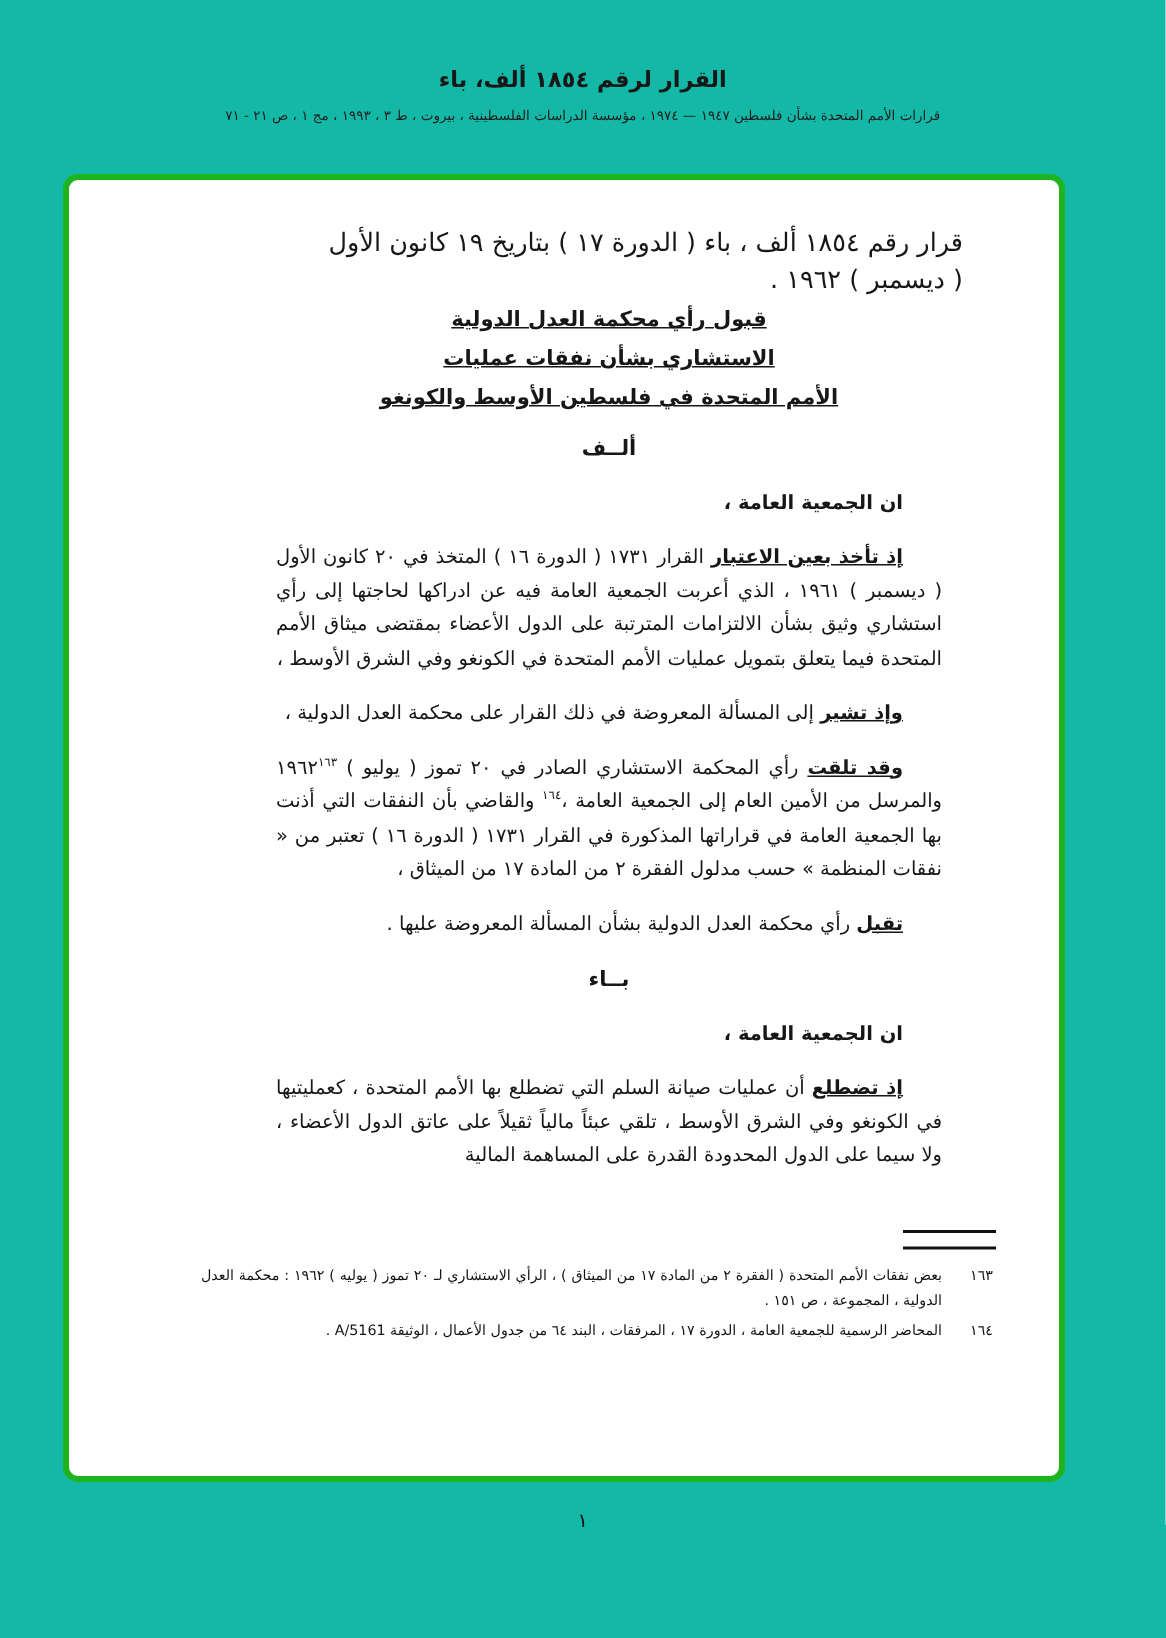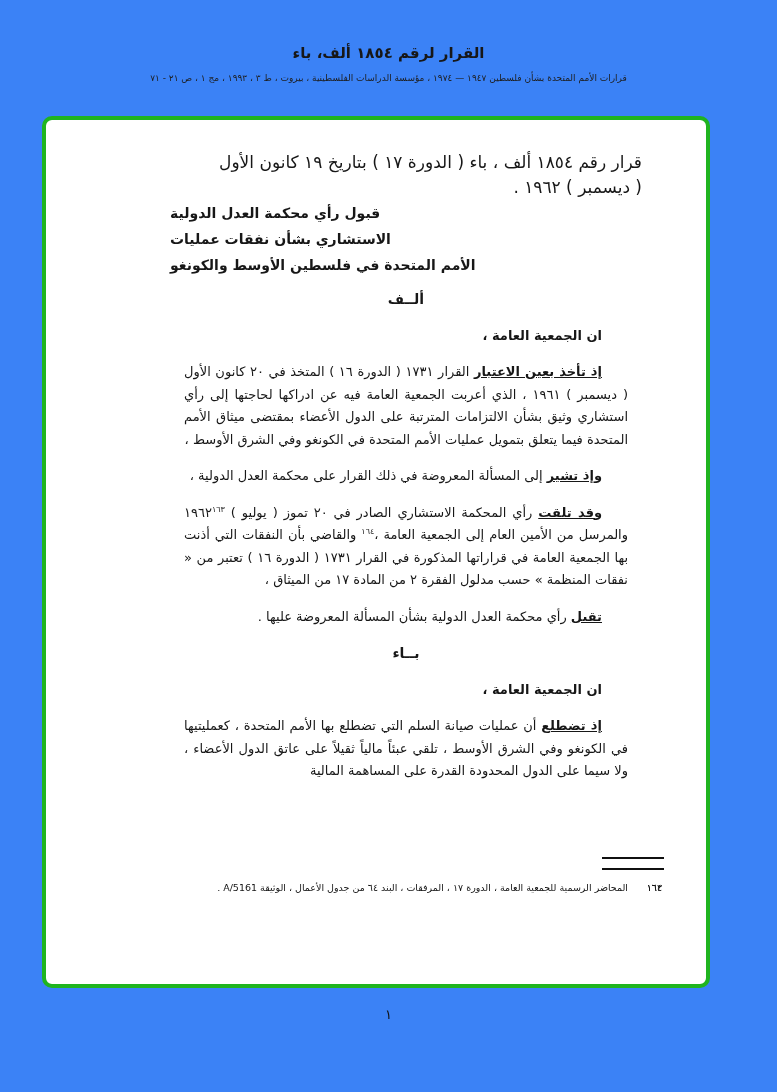--- a/index.html
+++ b/index.html
@@ -1,35 +1,35 @@
 <!DOCTYPE html>
 <html lang="ar" dir="rtl" style="--frame-green: #1fb41f; --ink: #171717;"><head>
 <meta charset="utf-8">
 <style>
   :root { --frame-green:#1fb41f; --ink:#171717; }
   * { margin:0; padding:0; box-sizing:border-box; }
   body { background:#ffffff; }
   .page {
-    position:relative; width:777px; height:1092px; background:#3b82f6;
+    position:relative; width:777px; height:1092px; background:#14b8a6;
     font-family:"DejaVu Sans","DejaVu Serif",sans-serif; color:var(--ink);
     direction:rtl; overflow:hidden;
   }
   .doc-header { position:absolute; top:44px; left:0; right:0; text-align:center; }
   .doc-title { font-size:15px; font-weight:700; }
   .doc-src { margin-top:11px; font-size:9px; color:#1d1d1d; }
   .green-box {
     position:absolute; left:42px; top:116px; width:668px; height:872px;
     border:4px solid var(--frame-green); border-radius:10px; background:#fff;
   }
   .doc-body {
     position:absolute; top:30px; right:64px; width:472px;
     font-size:13px; line-height:22.5px; text-align:justify;
   }
   .res-title { font-size:17px; line-height:25px; }
-  .res-subtitle { text-align:left; font-weight:700; font-size:14px; line-height:26px; }
+  .res-subtitle { text-align:center; font-weight:700; font-size:14px; line-height:26px;text-decoration:underline; }
   .section-label { text-align:center; font-weight:700; font-size:14px; margin:10px 0 8px; }
   .para { margin:14px; text-indent:26px; }
   .para.intro { font-weight:700; }
   .lead { font-weight:700;text-decoration:underline; }
   .fn-ref { font-size:8px; line-height:0; }
   .footnotes-region { position:absolute; right:42px; bottom:88px; width:530px; }
   .sep-line { width:62px; border-top:2px solid #101010; margin-bottom:9px; }
   .footnotes { font-size:9.5px; line-height:17px; text-align:justify; color:#141414; }
   .footnote { position:relative; padding-right:36px; margin-top:3px; }
   .fn-num { position:absolute; right:2px; top:0; }
@@ -76,20 +76,21 @@
       <p class="para"><span class="lead">إذ تضطلع</span><span> أن عمليات صيانة السلم التي تضطلع بها الأمم المتحدة ، كعمليتيها في الكونغو وفي الشرق الأوسط ، تلقي عبئاً مالياً ثقيلاً على عاتق الدول الأعضاء ، ولا سيما على الدول المحدودة القدرة على المساهمة المالية</span></p>
 
     </div>
 
     <div class="footnotes-region">
       <div class="sep-line"></div>
       <div class="sep-line"></div>
       <div class="footnotes">
         <div class="footnote">
           <span class="fn-num">١٦٣</span>
+          <span>بعض نفقات الأمم المتحدة ( الفقرة ٢ من المادة ١٧ من الميثاق ) ، الرأي الاستشاري لـ ٢٠ تموز ( يوليه ) ١٩٦٢ : محكمة العدل الدولية ، المجموعة ، ص ١٥١ .</span>
         </div>
         <div class="footnote">
           <span class="fn-num">١٦٤</span>
           <span>المحاضر الرسمية للجمعية العامة ، الدورة ١٧ ، المرفقات ، البند ٦٤ من جدول الأعمال ، الوثيقة A/5161 .</span>
         </div>
       </div>
     </div>
 
   </div>
 

